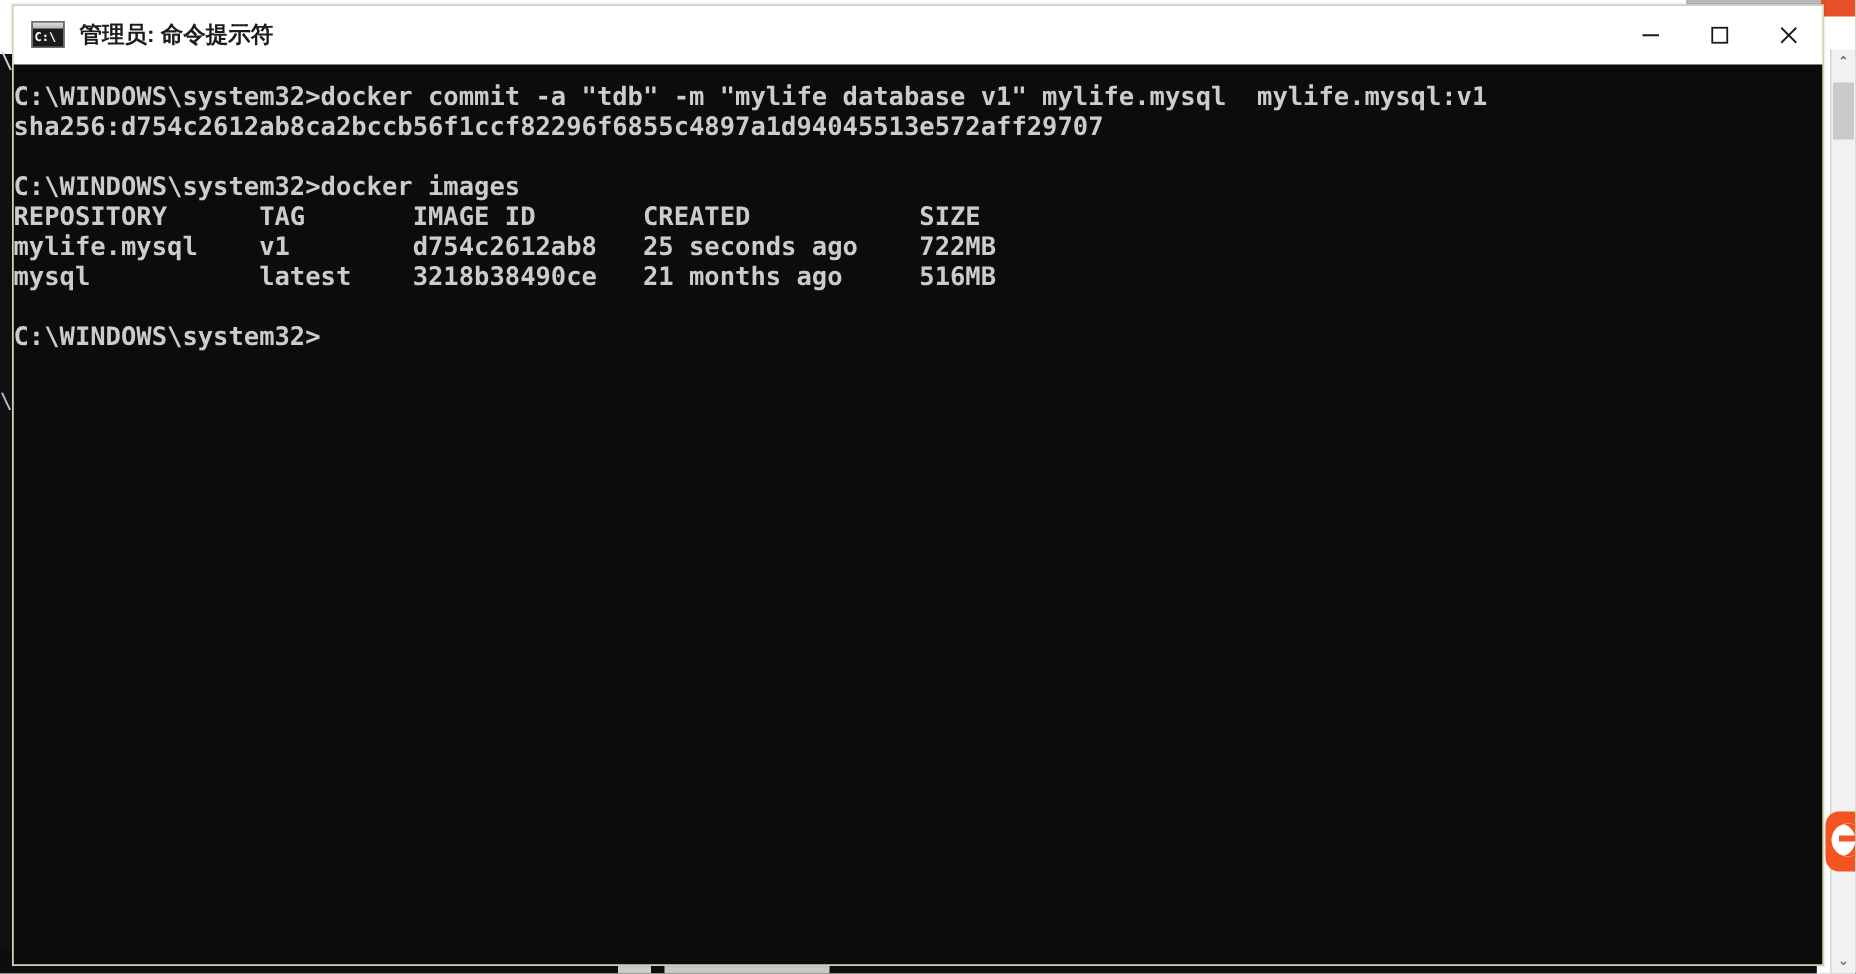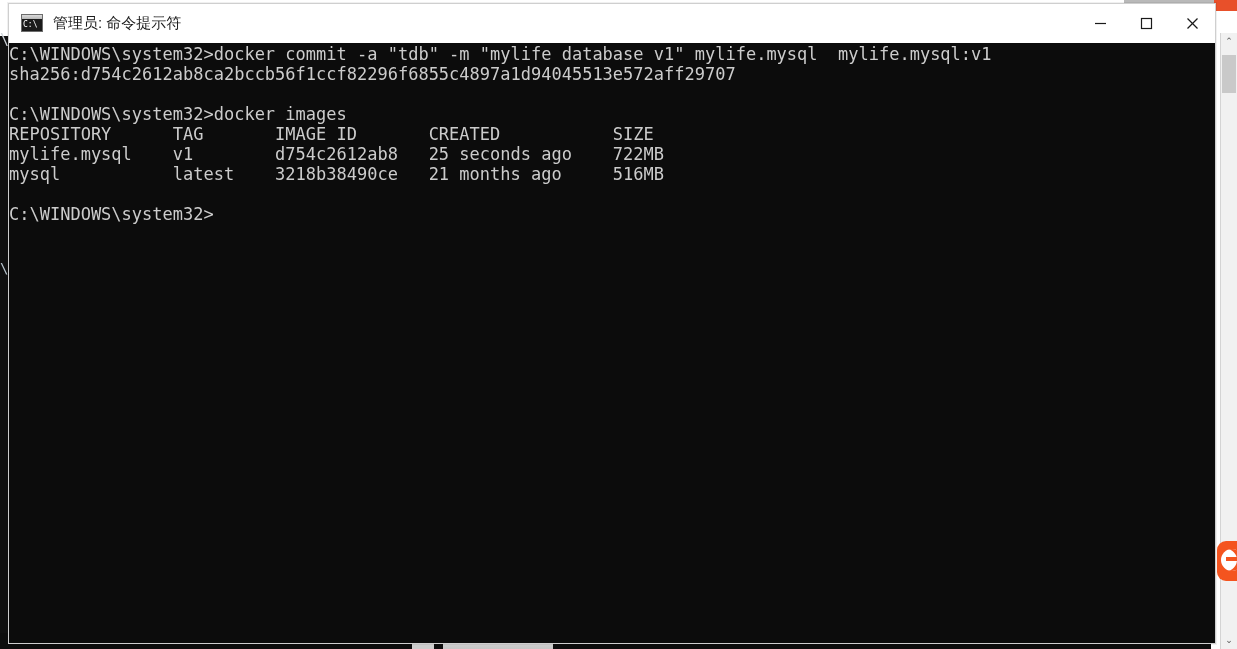--- a/index.html
+++ b/index.html
@@ -202,20 +202,21 @@
     top: 3px;
     width: 1208px;
     height: 641px;
     background: #bef264;
     border: 1px solid #cfcfcf;
     box-shadow: 0 0 0 1px rgba(0,0,0,.06);
     box-sizing: border-box;
     display: flex;
     flex-direction: column;
     overflow: hidden;
+    font-weight: bold;
   }
 
   .titlebar {
     height: 38px;
     min-height: 38px;
     background: #ffffff;
     border-bottom: 1px solid #ffffff;
     display: flex;
     align-items: center;
     position: relative;
@@ -276,21 +277,21 @@
     flex: 1;
     background: #0c0c0c;
     position: relative;
     overflow: hidden;
   }
   .console-text {
     position: absolute;
     left: 0;
     top: 0;
     margin: 0;
-    padding: 1px 0 0 0;
+    padding: 12px 0 0 0;
     font-family: "DejaVu Sans Mono", monospace;
     font-size: 17px;
     line-height: 20px;
     color: #cccccc;
     white-space: pre;
     letter-spacing: 0px;
   }
 </style>
 </head>
 <body>

